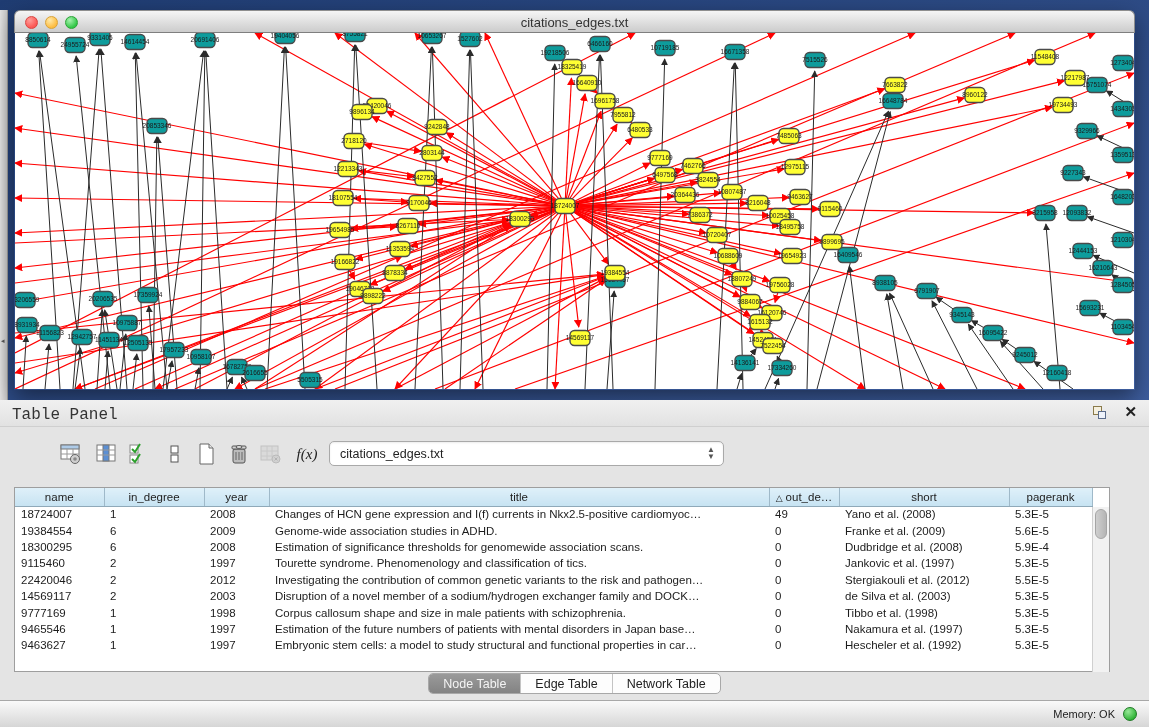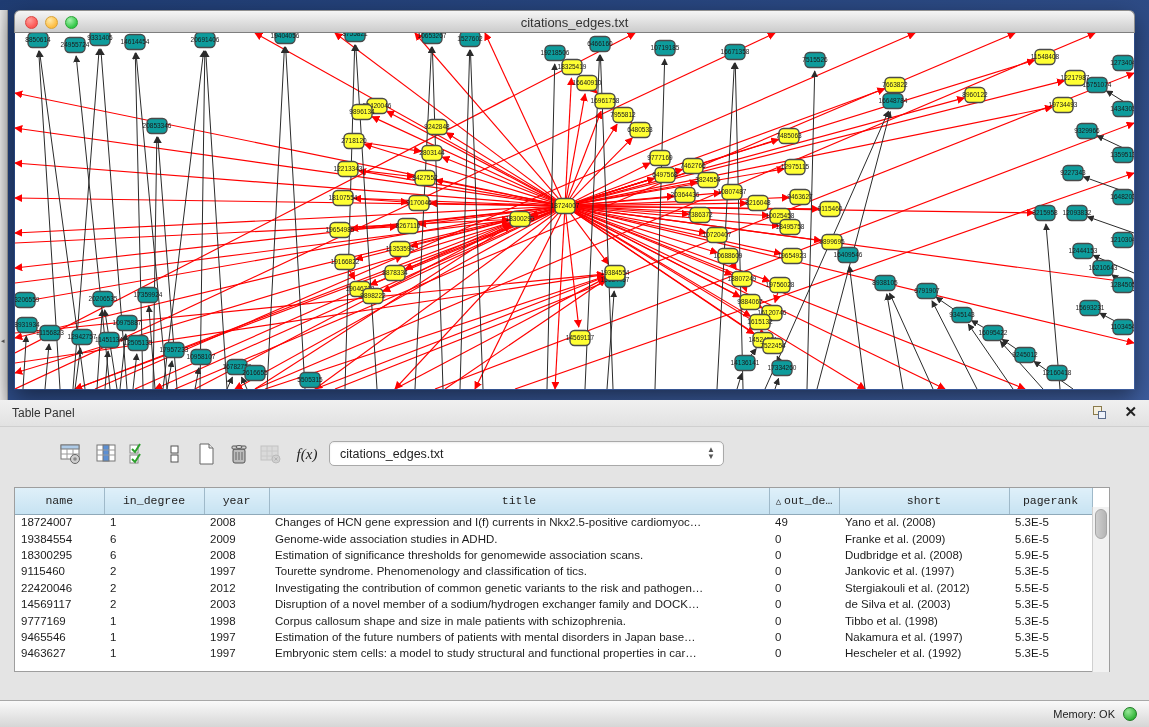--- a/index.html
+++ b/index.html
@@ -29,42 +29,42 @@
     background:#ffffff; overflow:hidden; }
   .canvas svg { position:absolute; left:0; top:0; }
 
   
   .divider-handle { position:absolute; left:566px; top:398px; font-size:7px; color:#666; letter-spacing:-2px; }
 
   
   .table-panel { position:absolute; left:0; top:400px; width:1149px; height:327px; background:#e4e4e4; }
   .panel-titlebar { position:absolute; left:0; top:0; width:100%; height:27px;
     background:linear-gradient(#f0f0f0,#e2e2e2); border-bottom:1px solid #cfcfcf; }
-  .panel-title { position:absolute; left:12px; top:6px; font-size:12px; color:#333; }
+  .panel-title { position:absolute; left:12px; top:6px; font-size:16px; color:#333;font-family:Liberation Mono, monospace; }
   .panel-float { position:absolute; right:42px; top:6px; width:14px; height:14px; }
   .panel-float .sq1 { position:absolute; left:0; top:0; width:9px; height:9px; border:1.5px solid #8a7a4a; background:#f5f0df; }
   .panel-float .sq2 { position:absolute; left:5px; top:5px; width:8px; height:8px; border:1.5px solid #5a6b8a; background:#eef2fa; }
   .panel-close { position:absolute; right:12px; top:3px; font-size:15px; font-weight:bold; color:#222; cursor:default; }
 
   
   .toolbar { position:absolute; left:0; top:27px; width:100%; height:56px;margin-left:44px; }
   .tb-icon { position:absolute; top:14px; width:26px; height:26px; display:flex; align-items:center; justify-content:center; }
   .fx-label { font-size:15px; font-style:italic; font-family:"Liberation Serif", serif; color:#222; }
   .combo { position:absolute; left:285px; top:14px; width:395px; height:25px; background:#fff;
     border:1px solid #a9a9a9; border-radius:5px; box-shadow:inset 0 1px 2px rgba(0,0,0,.08); }
   .combo-text { position:absolute; left:10px; top:5px; font-size:12.5px; color:#222; }
   .combo-arrows { position:absolute; right:8px; top:3px; display:flex; flex-direction:column; line-height:9px;
     font-size:8px; color:#555; text-align:center; }
 
   
   .tbl-wrap { position:absolute; left:14px; top:87px; width:1096px; height:185px; background:#fff;
     border:1px solid #9e9e9e; }
   table.grid { border-collapse:collapse; table-layout:fixed; width:1077px; font-size:11.5px; color:#1c1c1c; }
-  table.grid th { height:26px; background:linear-gradient(#dff0f9,#c7e3f2); border-right:1px solid #9fb9c9;
-    border-bottom:1px solid #8fa9b9; font-weight:normal; font-size:11.5px; color:#222; overflow:hidden; white-space:nowrap;font-family:Liberation Mono, monospace; }
+  table.grid th { height:18px; background:linear-gradient(#dff0f9,#c7e3f2); border-right:1px solid #9fb9c9;
+    border-bottom:1px solid #8fa9b9; font-weight:normal; font-size:11.5px; color:#222; overflow:hidden; white-space:nowrap; }
   table.grid td { height:16.4px; padding:0 0 0 6px; overflow:hidden; white-space:nowrap; }
   td.c-year { padding-left:20px; }
   td.c-title { padding-left:8px; }
   td.c-short { text-align:left; padding-left:0; }
   td.c-pagerank { padding-left:12px;margin-top:35px; }
   .vscroll { position:absolute; right:0; top:19px; width:17px; height:165px; background:#f2f2f2; border-left:1px solid #d0d0d0; }
   .vthumb { position:absolute; left:2px; top:2px; width:12px; height:30px; background:linear-gradient(90deg,#cfcfcf,#b5b5b5); border-radius:6px; border:1px solid #a5a5a5; }
   .sort-tri { font-size:9px; margin-right:3px; }
 
   
@@ -861,21 +861,21 @@
               <td class="c-short">Franke et al. (2009)</td>
               <td class="c-pagerank">5.6E-5</td>
             </tr>
             <tr>
               <td class="c-name">18300295</td>
               <td class="c-in_degree">6</td>
               <td class="c-year">2008</td>
               <td class="c-title">Estimation of significance thresholds for genomewide association scans.</td>
               <td class="c-out_degree">0</td>
               <td class="c-short">Dudbridge et al. (2008)</td>
-              <td class="c-pagerank">5.9E-5</td>
+              <td class="c-pagerank">5.9E-4</td>
             </tr>
             <tr>
               <td class="c-name">9115460</td>
               <td class="c-in_degree">2</td>
               <td class="c-year">1997</td>
               <td class="c-title">Tourette syndrome. Phenomenology and classification of tics.</td>
               <td class="c-out_degree">0</td>
               <td class="c-short">Jankovic et al. (1997)</td>
               <td class="c-pagerank">5.3E-5</td>
             </tr>
@@ -924,19 +924,26 @@
               <td class="c-short">Hescheler et al. (1992)</td>
               <td class="c-pagerank">5.3E-5</td>
             </tr>
           </tbody>
         </table>
       <div class="vscroll">
         <div class="vthumb"></div>
       </div>
     </div>
 
+    <div class="tabbar">
+      <div class="seg" id="tabs">
+          <div class="seg-btn sel">Node Table</div>
+          <div class="seg-btn">Edge Table</div>
+          <div class="seg-btn">Network Table</div>
+        </div>
+    </div>
 
     <div class="statusbar">
       <span class="memory">Memory: OK</span>
       <span class="mem-dot"></span>
     </div>
   </div>
 </div>
 
 </body></html>

